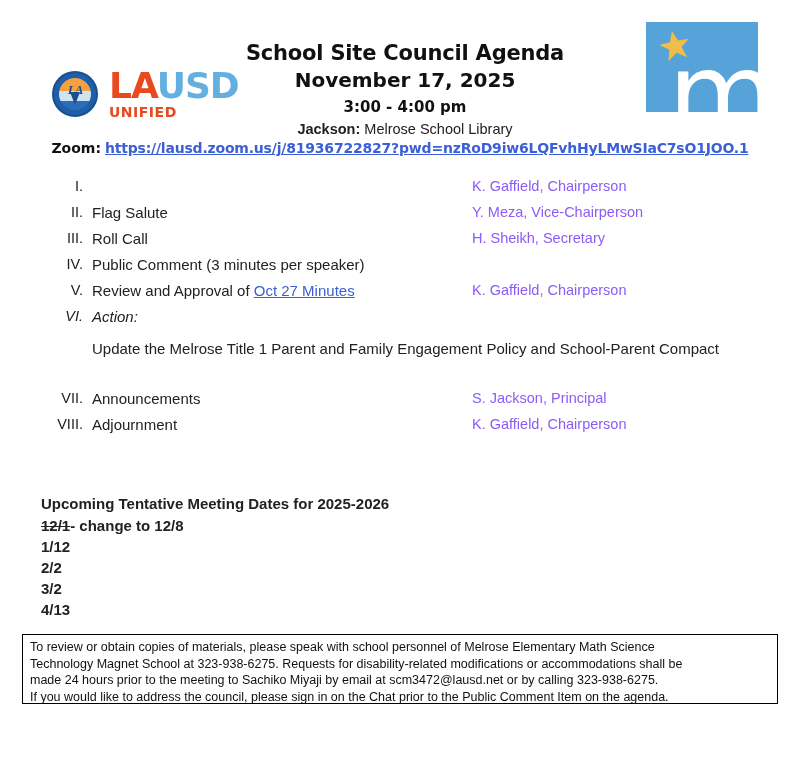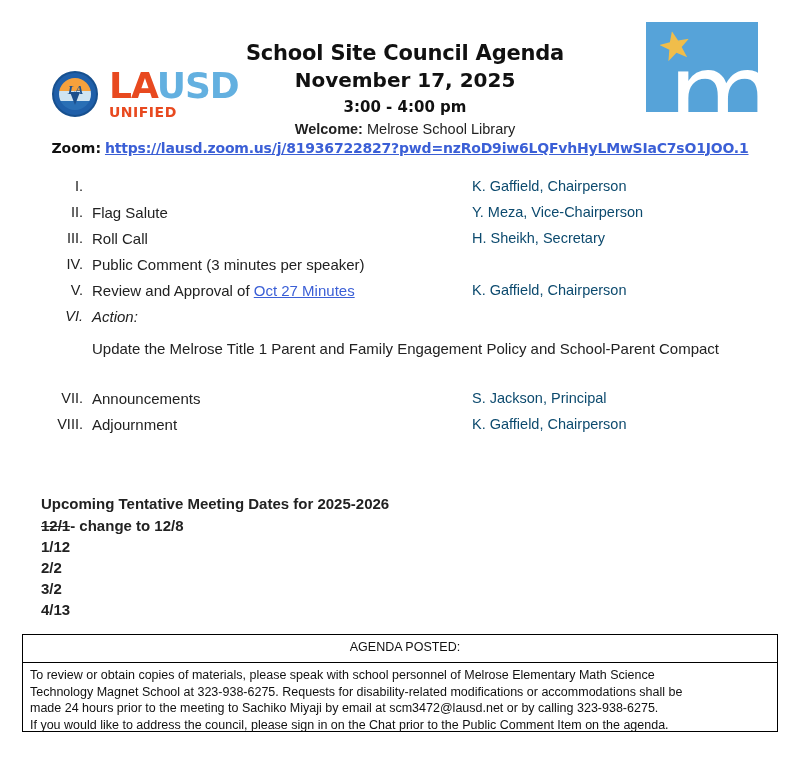--- a/index.html
+++ b/index.html
@@ -216,21 +216,21 @@
     white-space: nowrap;
   }
   .item.wrapline {
     white-space: normal;
     width: 640px;
   }
   .who {
     position: absolute;
     left: 472px;
     font-size: 14.5px;
-    color: #0c4a6e;
+    color: #8b5cf6;
     white-space: nowrap;
   }
   .inline-link {
     color: #3b5fd6;
     text-decoration: underline;
   }
 
   
   .upcoming {
     position: absolute;
@@ -259,21 +259,21 @@
     background: #fff;
   }
   .notice-posted {
     top: 634px;
     width: 756px;
     height: 40px;
     padding: 4px 0 0 10px;
     text-align: center;
   }
   .notice-contact {
-    top: 662px;
+    top: 634px;
     width: 756px;
     height: 70px;
     padding: 4px 0 0 7px;
   }
   .notice-line {
     font-size: 12.5px;
     line-height: 16.5px;
     color: #111;
     white-space: nowrap;
     font-family: "Liberation Sans", sans-serif;
@@ -300,21 +300,21 @@
 
   <div class="melrose-logo">
     <div class="melrose-star"></div>
     <div class="melrose-m">m</div>
   </div>
 
   <div class="title-block">
     <div class="doc-title">School Site Council Agenda</div>
     <div class="doc-date">November 17, 2025</div>
     <div class="doc-time">3:00 - 4:00 pm</div>
-    <div class="doc-location"><b>Welcome:</b> <span>Melrose School Library</span></div>
+    <div class="doc-location"><b>Jackson:</b> <span>Melrose School Library</span></div>
   </div>
 
   <div class="zoom-row">
     <span class="zoom-label">Zoom:</span>
     <a class="zoom-url" href="#">https://lausd.zoom.us/j/81936722827?pwd=nzRoD9iw6LQFvhHyLMwSIaC7sO1JOO.1</a>
   </div>
 </div>
 
 <div class="agenda">
 

